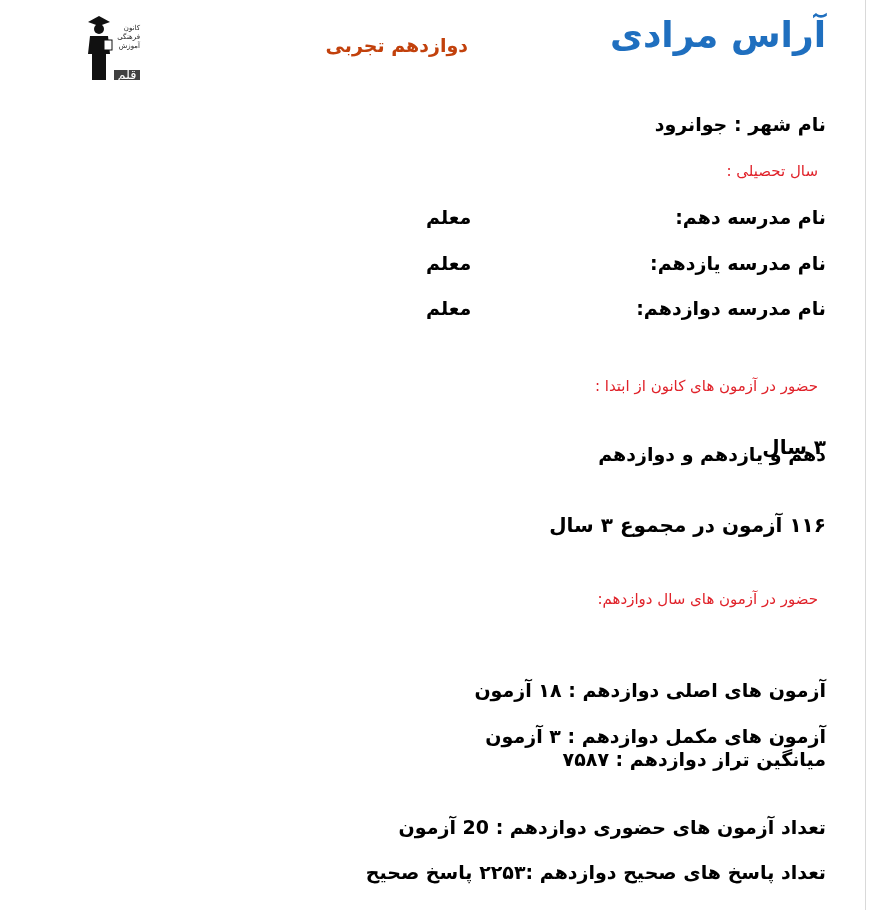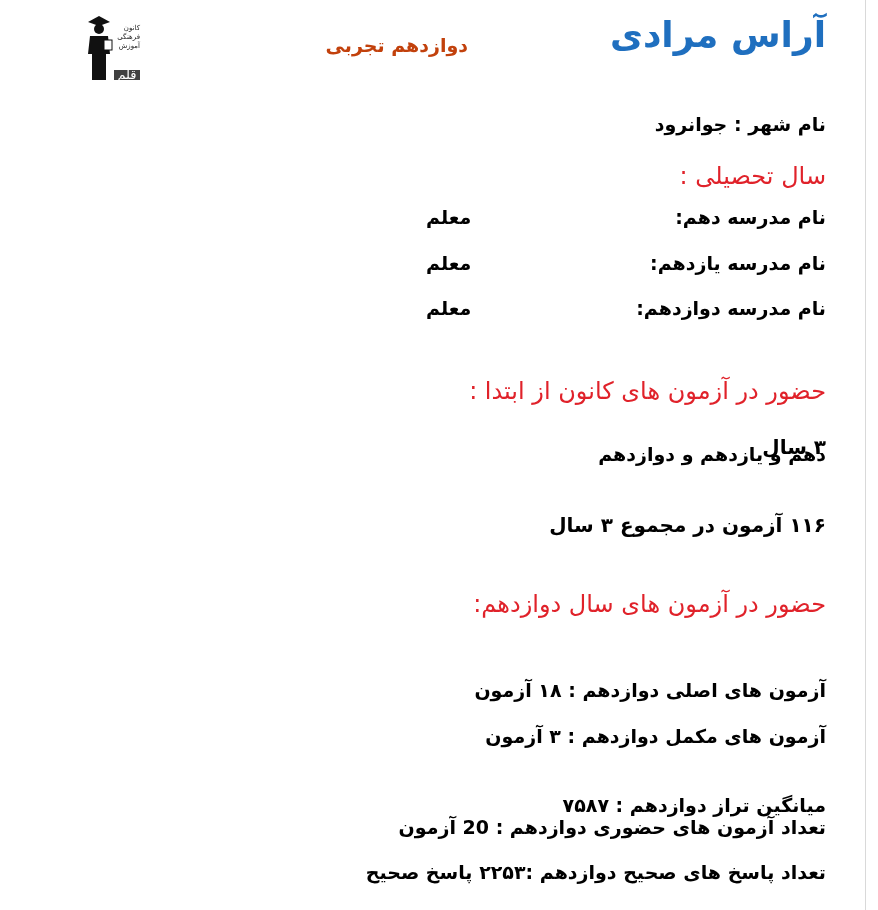--- a/index.html
+++ b/index.html
@@ -83,22 +83,22 @@
       direction: rtl;
     }
     .row {
       font-size: 19px;
       color: #000;
       right: 40px;
     }
     .red {
       color: #e0222a;
       font-weight: normal;
-      font-size: 24px;
-      right: 40px;
+      font-size: 15px;
+      right: 48px;
     }
     .school-row {
       position: absolute;
       right: 40px;
       width: 400px;
       direction: rtl;
       display: flex;
       justify-content: space-between;
       font-size: 19px;
       font-weight: bold;
@@ -147,18 +147,18 @@
   </div>
 
   <div class="line red" style="top:377px;">حضور در آزمون های کانون از ابتدا :</div>
   <div class="line row big" style="top:422px;margin-top:13px;">۳ سال</div>
   <div class="line row" style="top:443px;margin-left:12px;">دهم و یازدهم و دوازدهم</div>
   <div class="line row big" style="top:513px;margin-left:16px;">۱۱۶ آزمون در مجموع ۳ سال</div>
 
   <div class="line red" style="top:590px;">حضور در آزمون های سال دوازدهم:</div>
   <div class="line row" style="top:679px;">آزمون های اصلی دوازدهم : ۱۸ آزمون</div>
   <div class="line row" style="top:725px;text-align:center;">آزمون های مکمل دوازدهم : ۳ آزمون</div>
-  <div class="line row" style="top:794px;">میانگین تراز دوازدهم : ۷۵۸۷</div>
+  <div class="line row" style="top:748px;">میانگین تراز دوازدهم : ۷۵۸۷</div>
   <div class="line row" style="top:816px;">تعداد آزمون های حضوری دوازدهم : 20 آزمون</div>
   <div class="line row" style="top:861px;">تعداد پاسخ های صحیح دوازدهم :۲۲۵۳ پاسخ صحیح</div>
 
 </div>
 <div class="right-edge"></div>
 
 </body></html>

